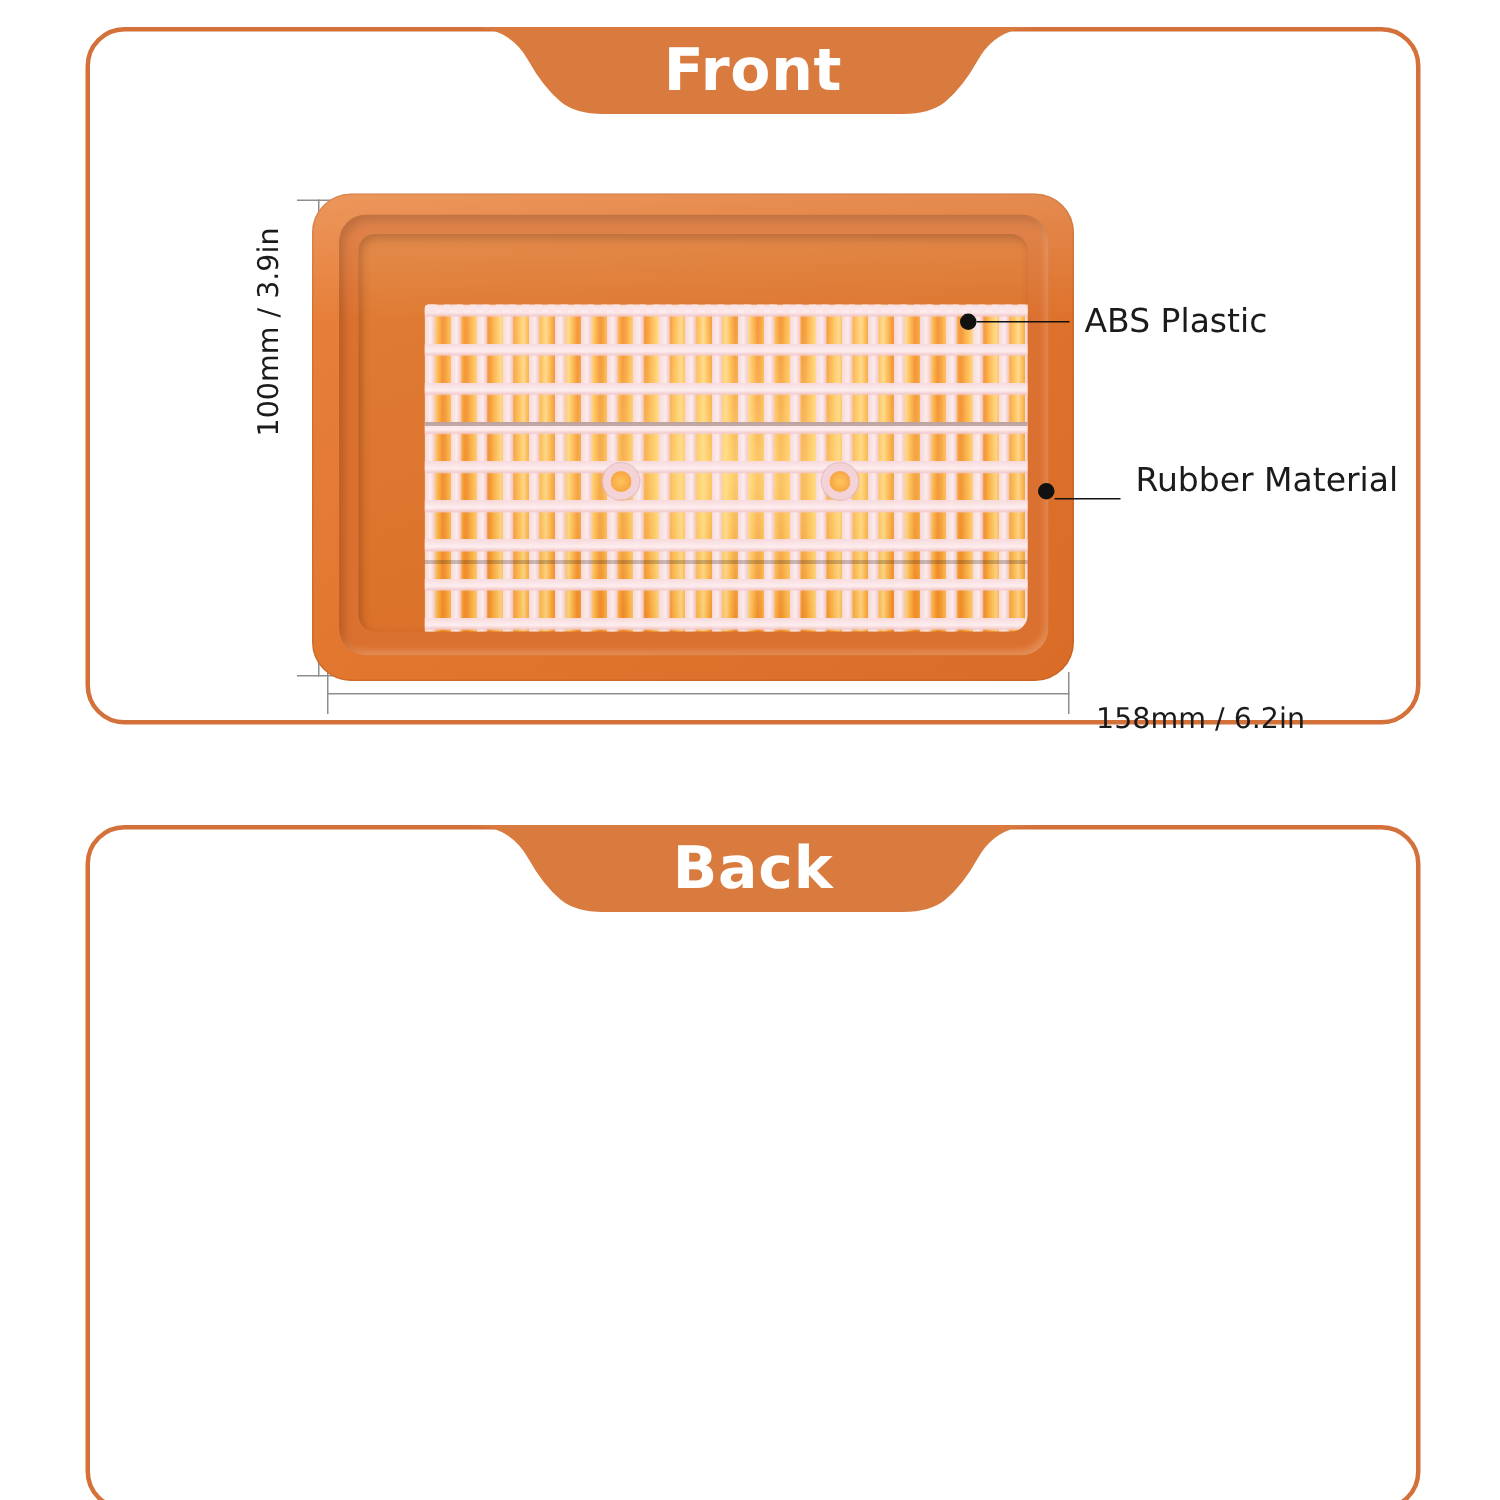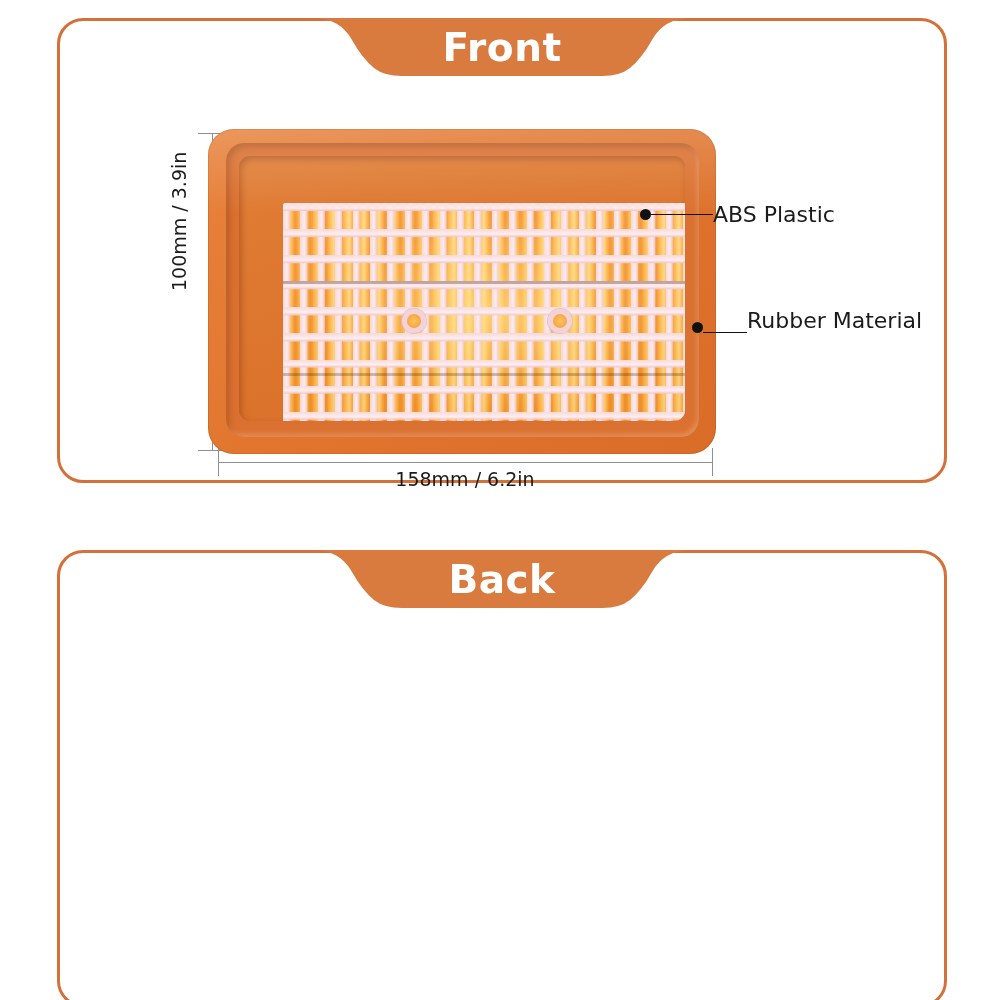--- a/index.html
+++ b/index.html
@@ -155,34 +155,35 @@
   #dim-h-tick-r{left:652px;top:427px;width:1px;height:28px;}
 
   #dim-v-label{
     position:absolute;left:108px;top:270px;
     transform:rotate(-90deg);transform-origin:left top;
     white-space:nowrap;
     font-size:19px;color:#1b1b1b;
   }
   #dim-h-label{
     position:absolute;left:0;top:447px;width:810px;
-    text-align:center;
+    text-align:right;
     font-size:19px;color:#1b1b1b;
   }
 
   
   .callout{position:absolute;display:flex;align-items:center;}
   .callout .dot{
     width:11px;height:11px;border-radius:50%;
     background:#111;flex:0 0 auto;
   }
   .callout .lead{
     height:1px;background:#111;flex:0 0 auto;
   }
   .callout .txt{
+    margin-left:10px;
     font-size:22px;
     color:#1b1b1b;
     white-space:nowrap;
   }
   #callout-abs   {left:580px;top:181px;}
   #callout-abs   .lead{width:62px;}
   #callout-rubber{left:632px;top:287px;align-items:flex-end;}
   #callout-rubber .lead{width:44px;}
 </style>
 </head>

